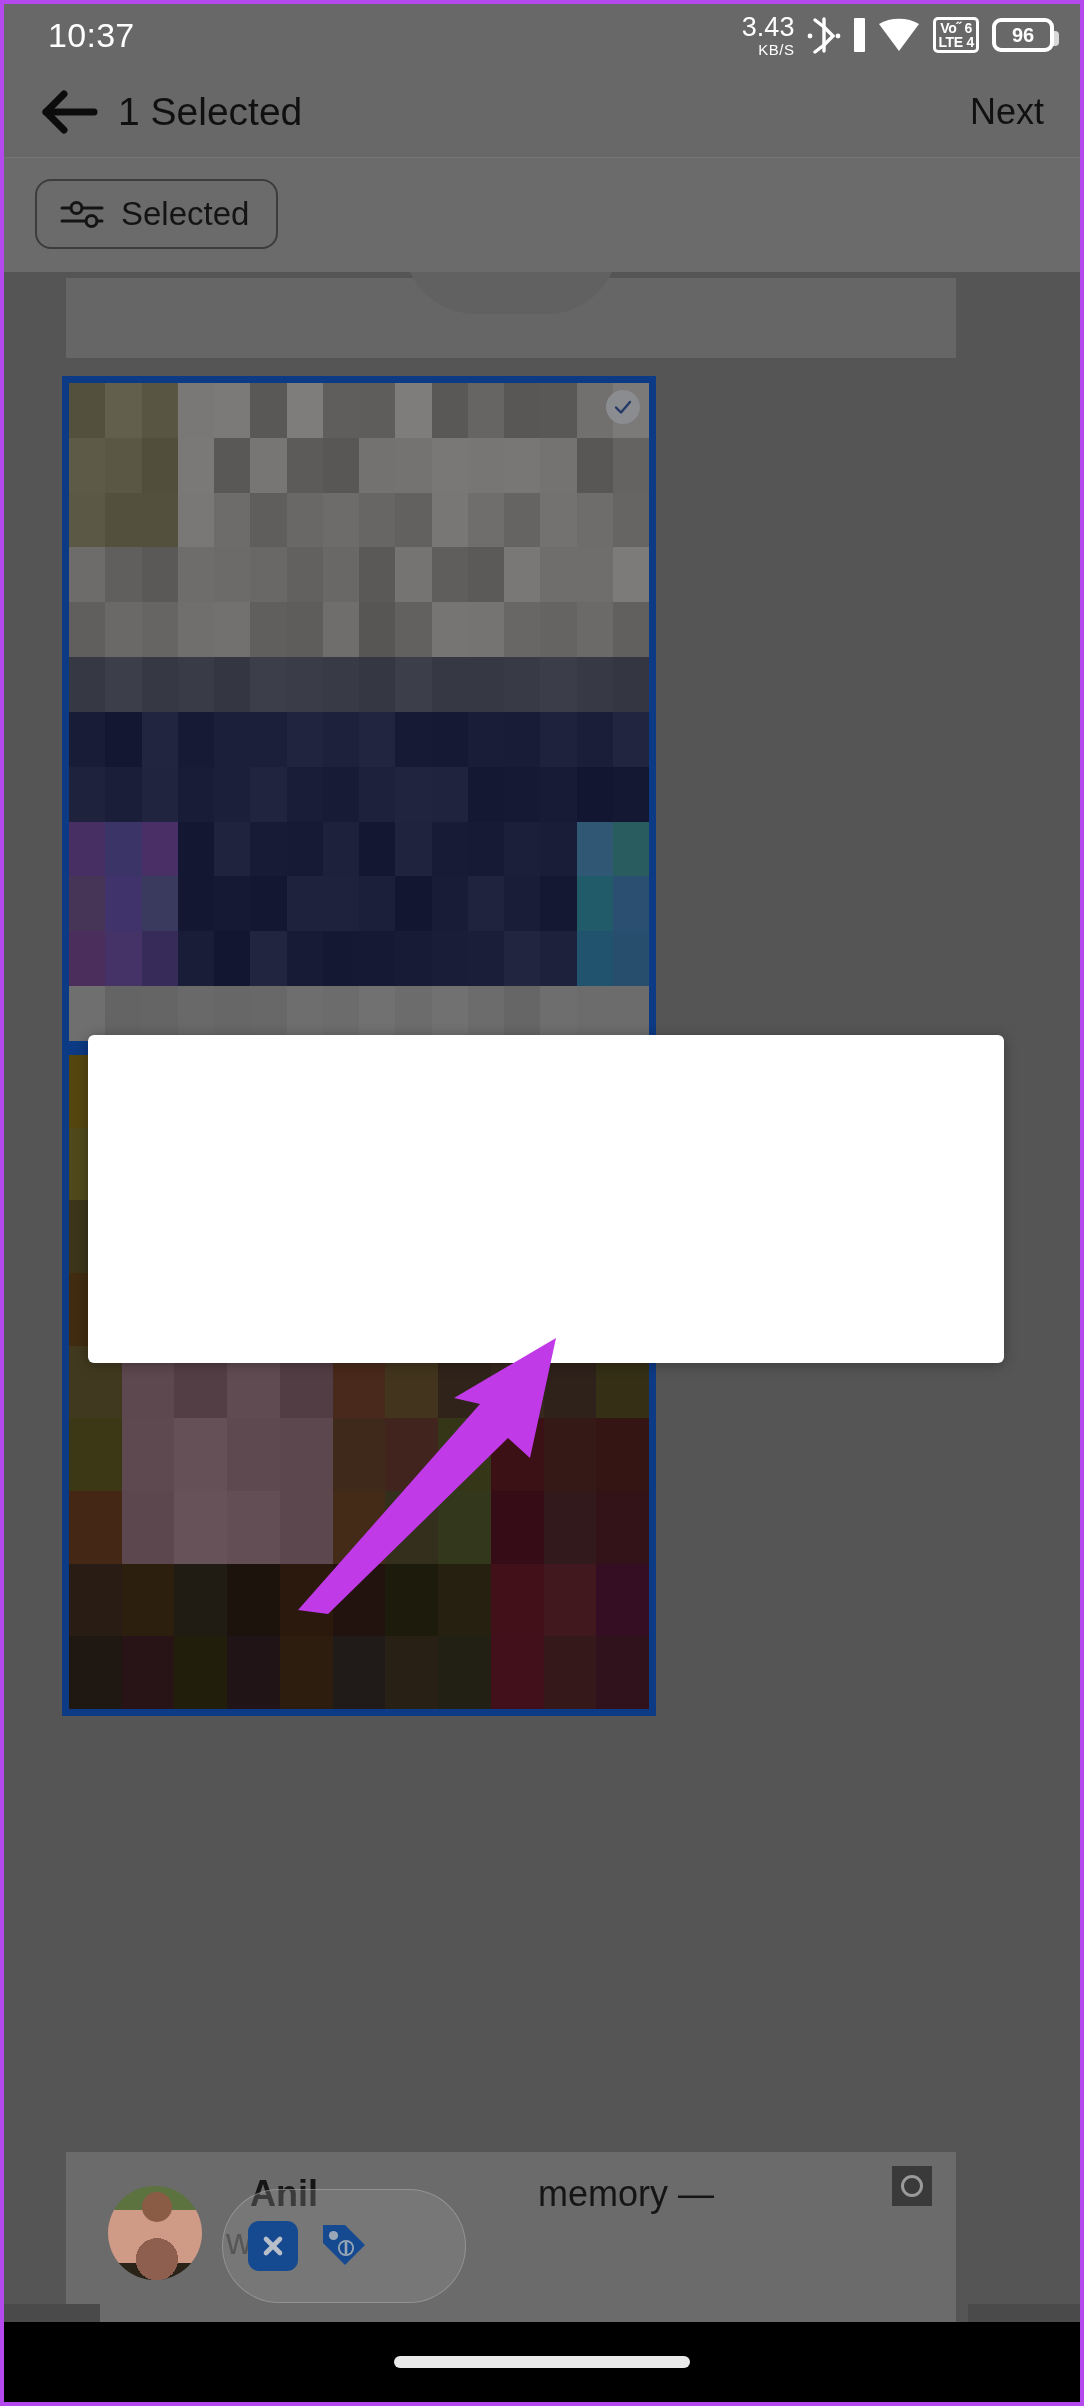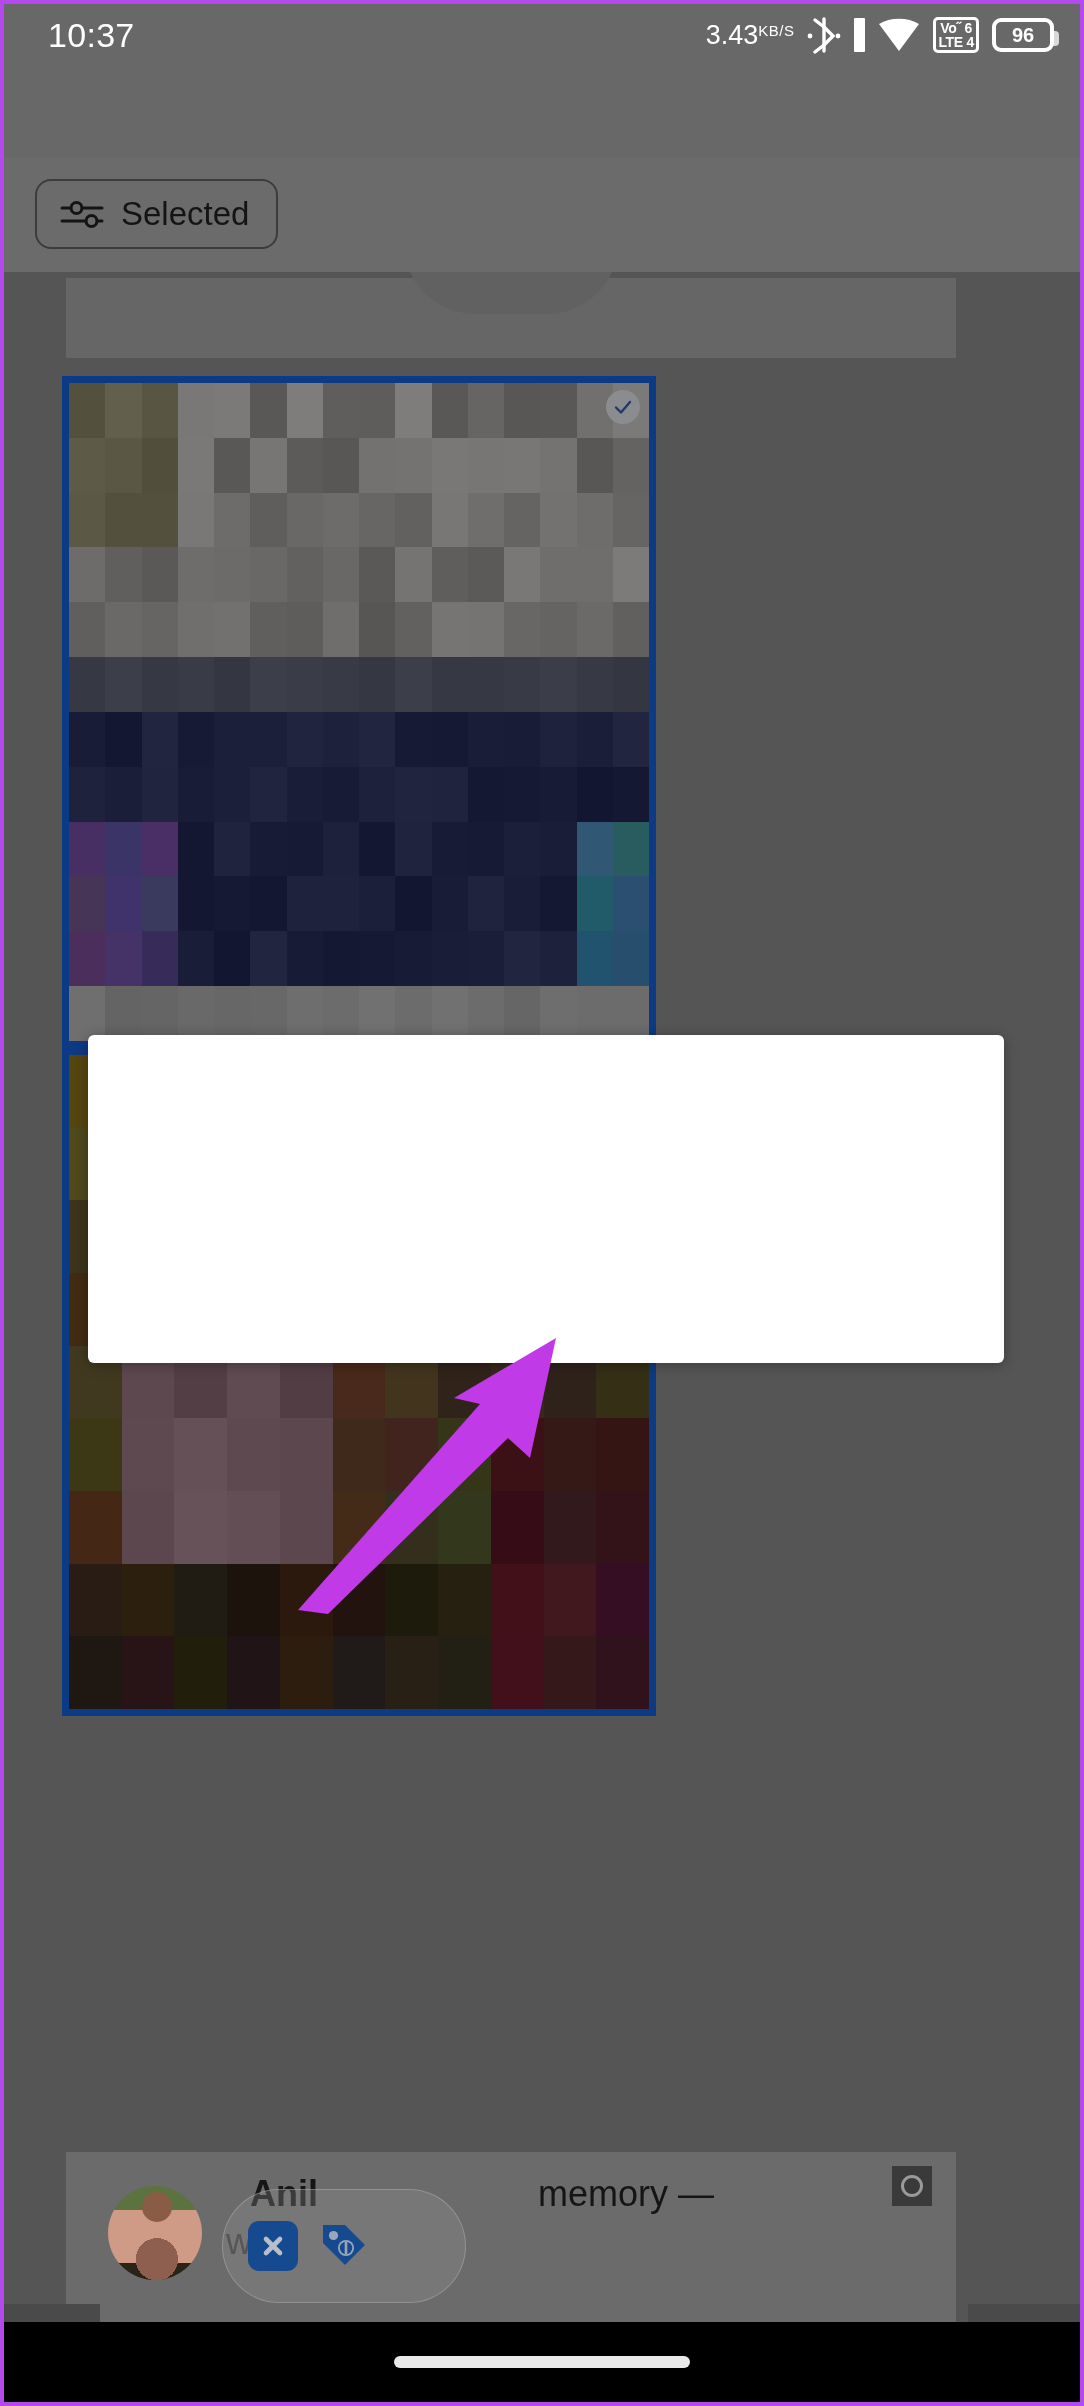--- a/index.html
+++ b/index.html
@@ -16,21 +16,21 @@
 
   
   #statusbar {
     position:absolute; left:0; top:0; width:1076px; height:62px;
     background:#686868;
     display:flex; align-items:center; justify-content:space-between;
     padding:0 26px 0 44px;
   }
   #clock { color:#fff; font-size:34px; letter-spacing:.3px; }
   #sb-right { display:flex; align-items:center; gap:13px; }
-  .spd { display:flex; flex-direction:row; align-items:flex-start; line-height:1; color:#fff; }
+  .spd { display:flex; flex-direction:column; align-items:flex-end; line-height:1; color:#fff; }
   .spd .v { font-size:27px; }
   .spd .u { font-size:15px; margin-top:1px; letter-spacing:.5px; }
   .sigbar { width:11px; height:34px; background:#fff; border-radius:1px; }
   .volte {
     border:3px solid #fff; border-radius:5px; color:#fff;
     font-size:14px; font-weight:bold; line-height:1.02;
     padding:1px 2px; display:flex; flex-direction:column; align-items:center;
   }
   .volte span { white-space:nowrap; letter-spacing:-.3px; }
   .batt {
@@ -228,20 +228,30 @@
         <span>Vo˝ 6</span>
         <span>LTE 4</span>
       </div>
 
       <div class="batt">
         <span>96</span>
       </div>
     </div>
   </div>
 
+  <div id="header">
+    <svg id="back-arrow" viewBox="0 0 62 52">
+      <g stroke="#0c0c0c" stroke-width="7" fill="none" stroke-linecap="round" stroke-linejoin="round">
+        <path d="M56 26 L8 26"></path>
+        <path d="M26 8 L8 26 L26 44"></path>
+      </g>
+    </svg>
+    <div id="sel-title">1 Selected</div>
+    <div id="next-btn">Next</div>
+  </div>
 
   <div id="filterbar">
     <div id="filters-chip">
       <svg width="44" height="36" viewBox="0 0 44 36">
         <g stroke="#141414" stroke-width="3" fill="none" stroke-linecap="round">
           <path d="M2 12 L10 12"></path>
           <path d="M23 12 L42 12"></path>
           <path d="M2 25 L25 25"></path>
           <path d="M38 25 L42 25"></path>
           <circle cx="16.5" cy="12" r="5.4"></circle>

